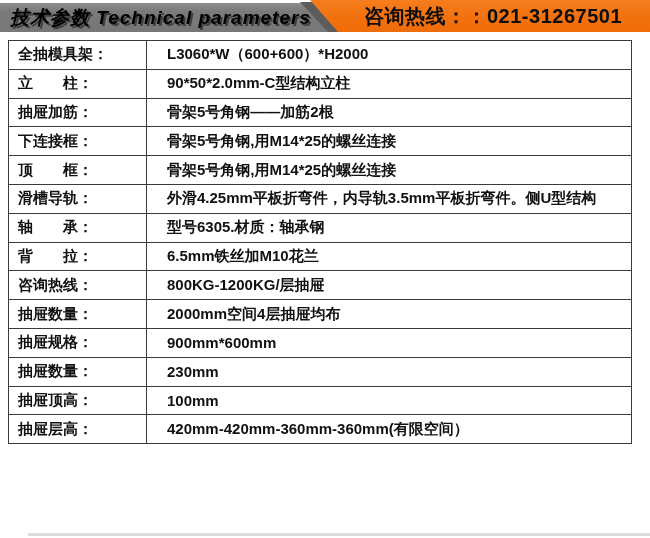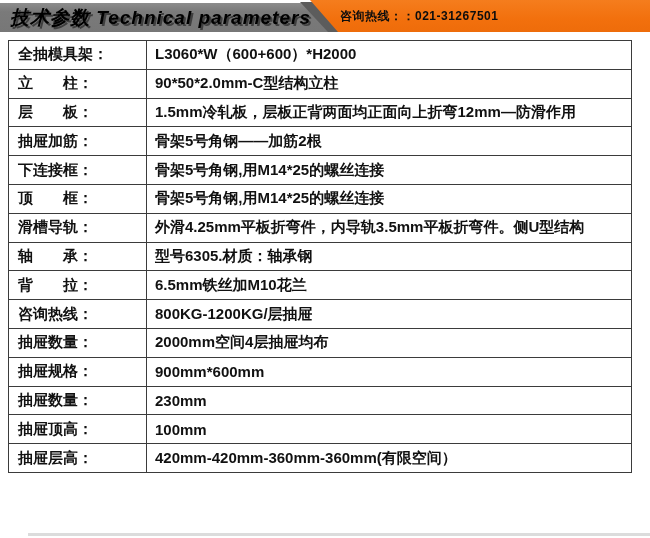--- a/index.html
+++ b/index.html
@@ -28,38 +28,38 @@
     clip-path: polygon(310px 0, 650px 0, 650px 32px, 338px 32px);
   }
   .hdr-title {
     position: absolute; left: 10px; top: 3px; height: 29px; line-height: 29px;
     font-size: 19px; font-weight: bold; font-style: italic;
     color: #000000; letter-spacing: 1px; white-space: nowrap;
     text-shadow: 2px 2px 0 #3f3f3f;
   }
   .hdr-hotline {
     position: absolute; left: 340px; right: 4px; top: 0; height: 32px; line-height: 33px;
-    text-align: left; font-size: 12px; font-weight: bold; color: #0d0d0d;
+    text-align: center; font-size: 20px; font-weight: bold; color: #0d0d0d;
     white-space: nowrap; letter-spacing: 0.5px;
   }
 
   
   .spec-table {
     position: absolute; left: 8px; top: 40px; width: 624px;
     border-collapse: collapse; table-layout: fixed;
   }
   .spec-table td {
     border: 1px solid #3b3b3b;
     height: 27.8px;
     font-size: 15px; font-weight: bold; color: #111111;
     vertical-align: middle; white-space: nowrap; overflow: hidden;
     background: #ffffff;
   }
   .spec-table td.lbl { width: 124px; padding: 0 4px 0 9px; }
-  .spec-table td.val { padding: 0 4px 0 8px; }
+  .spec-table td.val { padding: 0 4px 0 20px; }
 
   .bottom-strip {
     position: absolute; left: 28px; right: 0; top: 533px; height: 3px;
     background: #dcdcdc;
   }
 </style>
 </head>
 <body>
 
 <div class="page">
@@ -74,24 +74,20 @@
 
   <table class="spec-table">
     <tbody>
       <tr>
         <td class="lbl">全抽模具架：</td>
         <td class="val">L3060*W（600+600）*H2000</td>
       </tr>
       <tr>
         <td class="lbl">立　　柱：</td>
         <td class="val">90*50*2.0mm-C型结构立柱</td>
-      </tr>
-      <tr>
-        <td class="lbl">层　　板：</td>
-        <td class="val">1.5mm冷轧板，层板正背两面均正面向上折弯12mm—防滑作用</td>
       </tr>
       <tr>
         <td class="lbl">抽屉加筋：</td>
         <td class="val">骨架5号角钢——加筋2根</td>
       </tr>
       <tr>
         <td class="lbl">下连接框：</td>
         <td class="val">骨架5号角钢,用M14*25的螺丝连接</td>
       </tr>
       <tr>

